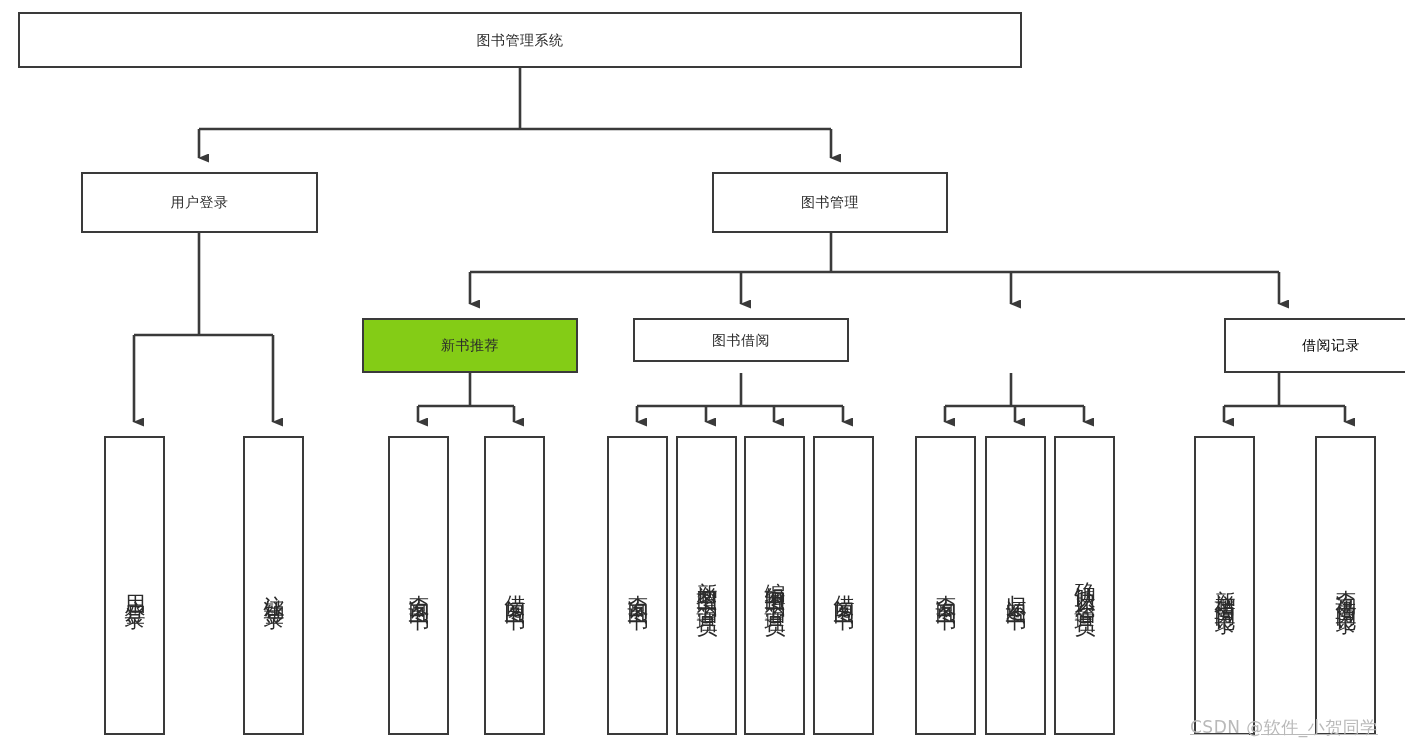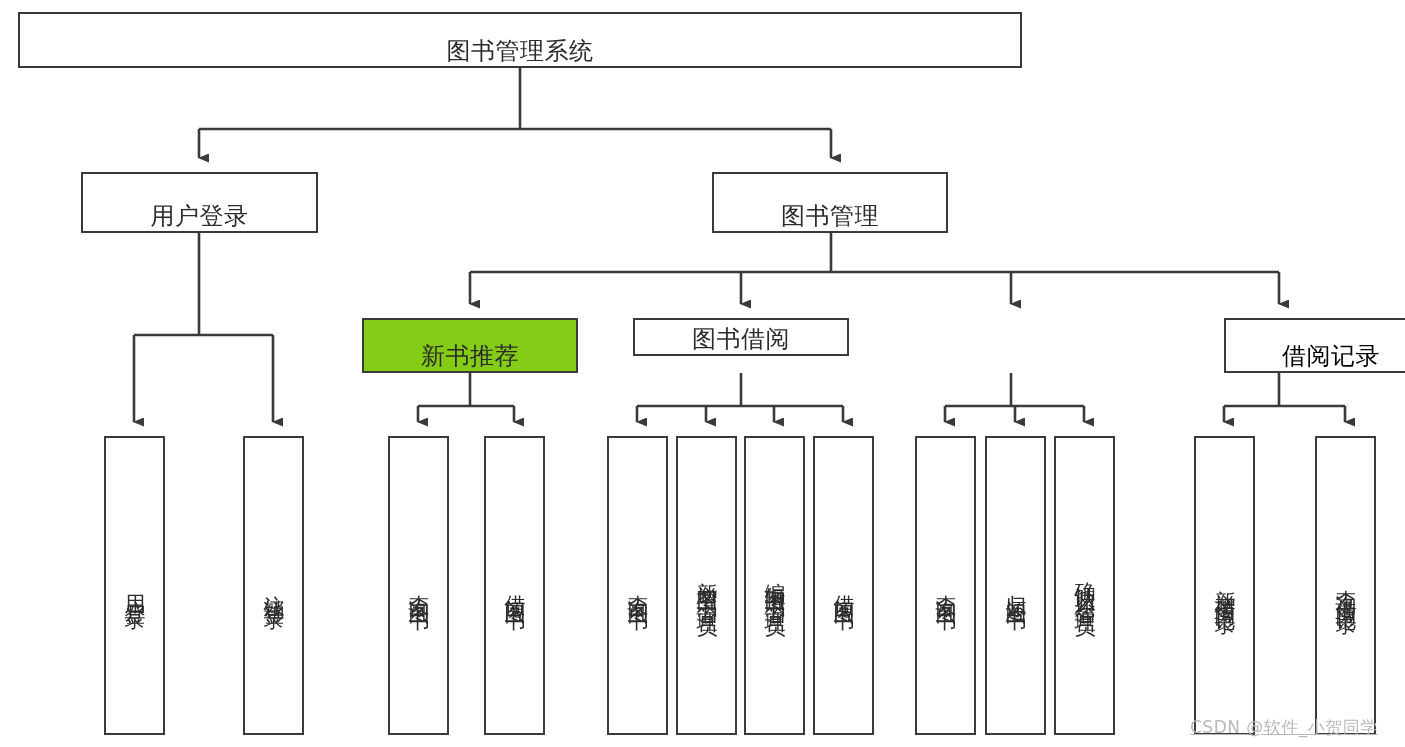--- a/index.html
+++ b/index.html
@@ -28,24 +28,23 @@
     border: 2.5px solid #3a3a3a;
     background: #ffffff;
     color: #2b2b2b;
     display: flex;
     align-items: center;
     justify-content: center;
     text-align: center;
     z-index: 2;
   }
   .node.h {
-    font-size: 24px;
+    font-size: 14px;
     letter-spacing: 0.5px;
     line-height: 1.2;
-    align-items: flex-end;
   }
   .node.v {
     writing-mode: vertical-rl;
     text-orientation: upright;
     font-size: 21px;
     letter-spacing: 5px;
     padding-top: 4px;
     line-height: 1.18;
   }
   .node.v .label {
@@ -124,21 +123,21 @@
   <div class="node h" id="n-l1-0" style="left: 81px; top: 172px; width: 237px; height: 61px; border-color: rgb(58, 58, 58); background: rgb(255, 255, 255); color: rgb(43, 43, 43);">
     <span class="label">用户登录</span>
   </div>
   <div class="node h" id="n-l1-1" style="left: 712px; top: 172px; width: 236px; height: 61px; border-color: rgb(58, 58, 58); background: rgb(255, 255, 255); color: rgb(43, 43, 43);">
     <span class="label">图书管理</span>
   </div>
 
   <div class="node h" id="n-l2-0" style="left: 362px; top: 318px; width: 216px; height: 55px; border-color: rgb(58, 58, 58); background: #84cc16; color: rgb(43, 43, 43);">
     <span class="label">新书推荐</span>
   </div>
-  <div class="node h" id="n-l2-1" style="left: 633px; top: 318px; width: 216px; height: 38px; border-color: rgb(58, 58, 58); background: rgb(255, 255, 255); color: rgb(43, 43, 43); font-family: Liberation Serif, serif;">
+  <div class="node h" id="n-l2-1" style="left: 633px; top: 318px; width: 216px; height: 44px; border-color: rgb(58, 58, 58); background: rgb(255, 255, 255); color: rgb(43, 43, 43);">
     <span class="label">图书借阅</span>
   </div>
   <div class="node h" id="n-l2-3" style="left: 1224px; top: 318px; width: 214px; height: 55px; border-color: rgb(58, 58, 58); background: rgb(255, 255, 255); color: #000000;">
     <span class="label">借阅记录</span>
   </div>
 
   <div class="node v" id="n-lf-0" style="left: 104px; top: 436px; width: 61px; height: 299px; border-color: rgb(58, 58, 58); background: rgb(255, 255, 255); color: rgb(43, 43, 43);">
     <span class="label">用户登录</span>
   </div>
   <div class="node v" id="n-lf-1" style="left: 243px; top: 436px; width: 61px; height: 299px; border-color: rgb(58, 58, 58); background: rgb(255, 255, 255); color: rgb(43, 43, 43);">

